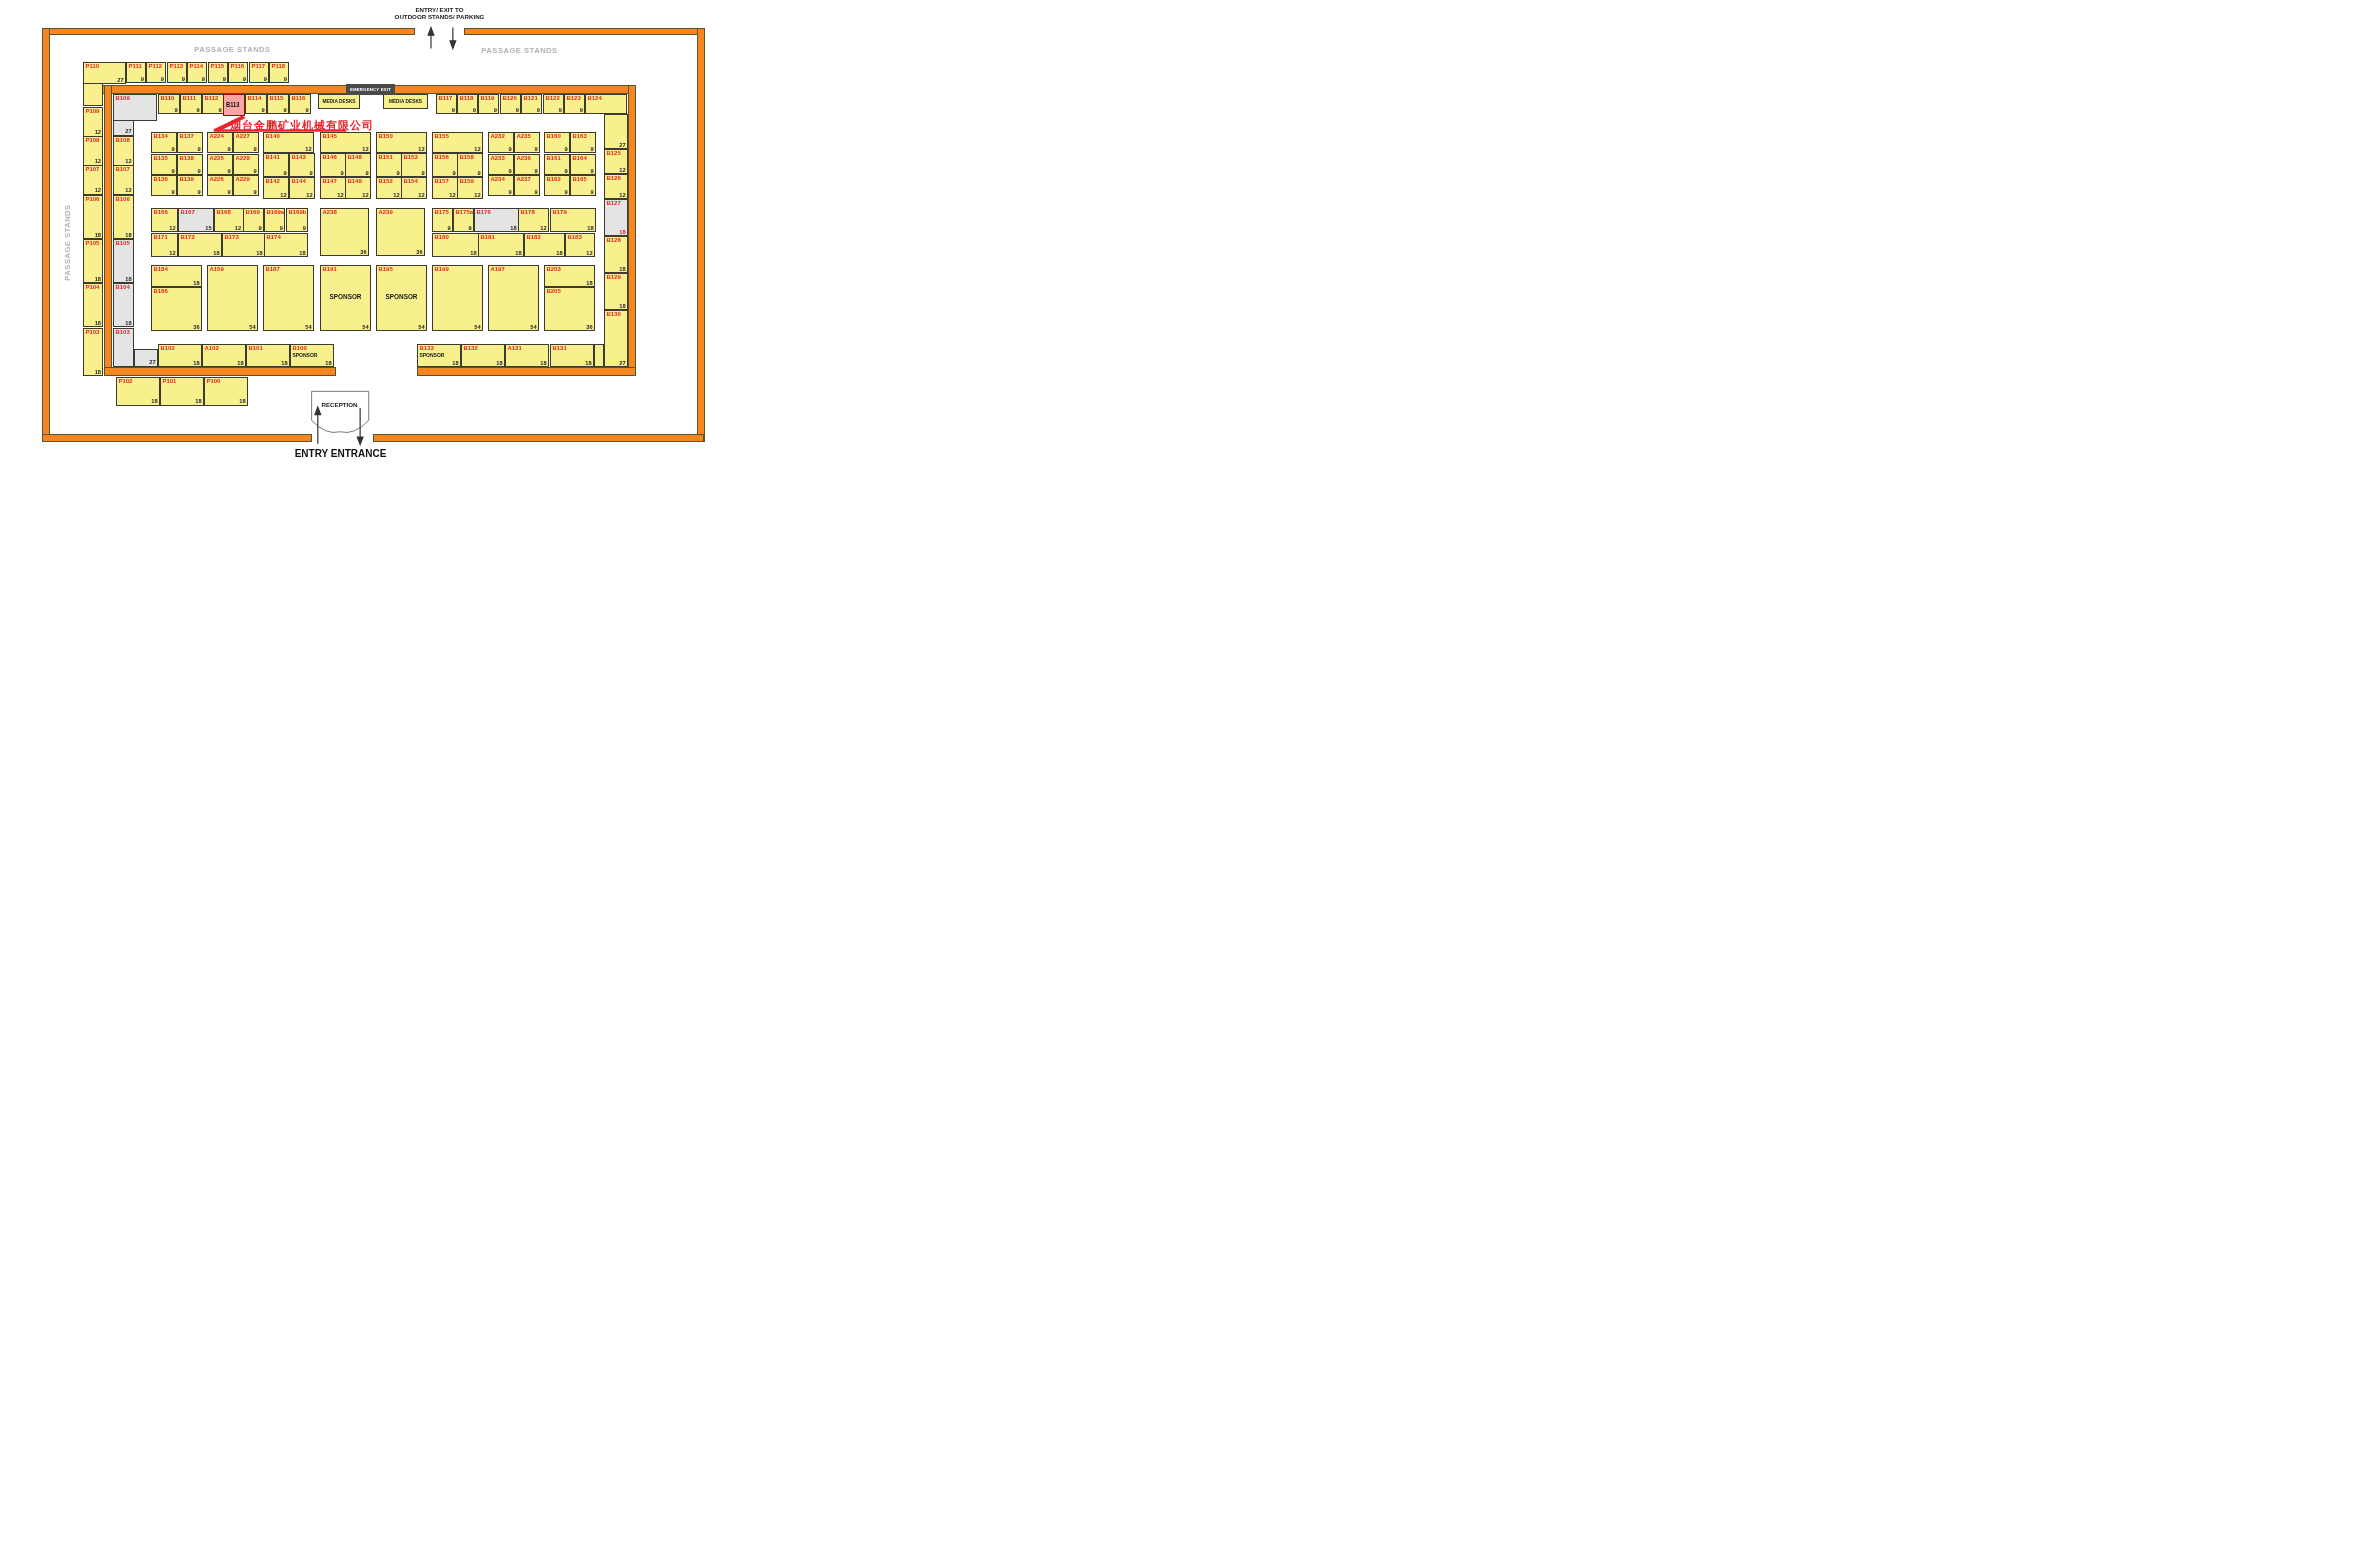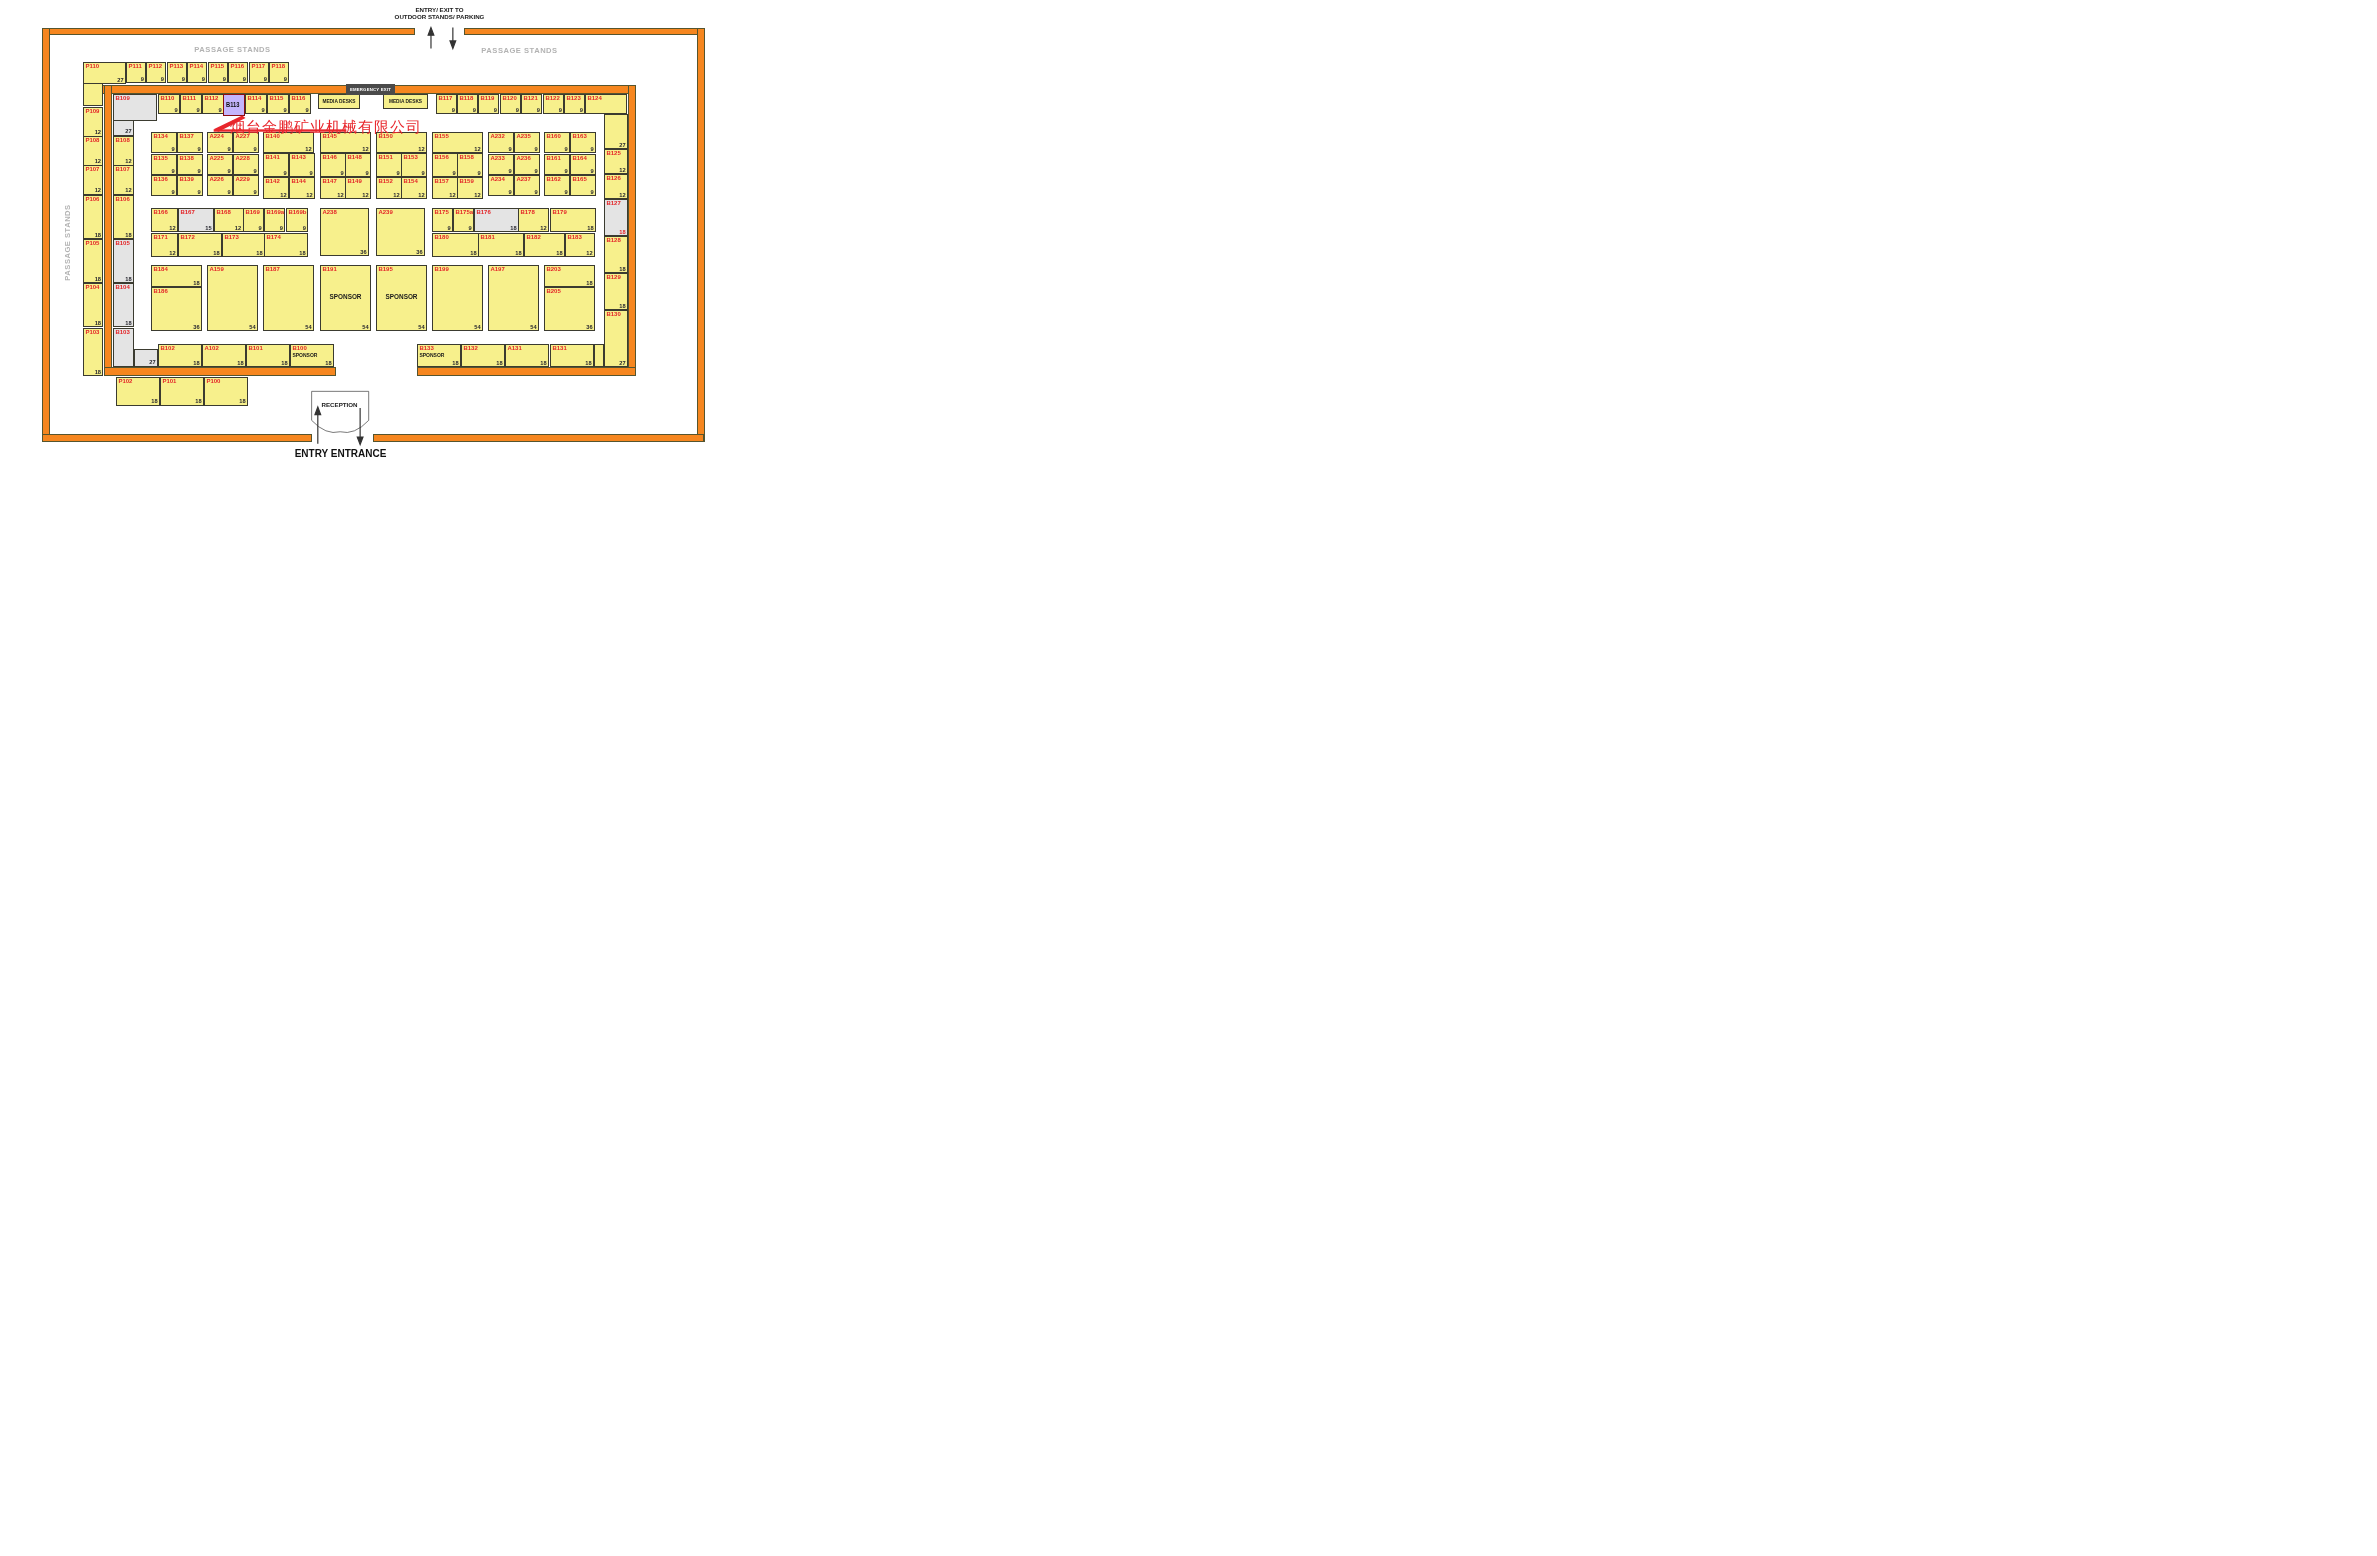--- a/index.html
+++ b/index.html
@@ -1,33 +1,33 @@
 <!DOCTYPE html>
 <html style="font-size:7.6px"><head>
 <meta charset="utf-8">
 <style>
   html,body{margin:0;padding:0;background:#fff;font-family:"Liberation Sans",sans-serif;}
   #stage{position:relative;width:735px;height:466px;background:#fff;overflow:hidden;}
   .wall{position:absolute;background:#F6861F;border:0.5px solid #55552F;box-sizing:border-box;}
   .booth{position:absolute;background:#F7F08C;border:0.6px solid #3B3B30;box-sizing:border-box;}
   .booth.gray{background:#E4E4E4;}
-  .booth.red{background:#c4b5fd;border-color:#8A0E12;}
+  .booth.red{background:#fca5a5;border-color:#8A0E12;}
   .blab{position:absolute;top:0px;left:1.4px;font-weight:bold;font-size:6px;color:#E42528;white-space:nowrap;line-height:1.15;}
   .blab.blk{color:#111;font-size:8px;top:4.8px;left:2.4px;transform:scaleX(.72);transform-origin:left top;}
   .bsize{position:absolute;bottom:0px;right:1.4px;font-weight:bold;font-size:5.7px;color:#26262E;line-height:1.1;}
   .bsize.sred{color:#E42528;}
   .bspon{position:absolute;top:42%;left:0;right:0;text-align:center;font-weight:bold;font-size:6.4px;color:#1A1A1A;}
   .bspon.sm{top:7.1px;left:1.4px;right:auto;text-align:left;font-size:5px;}
   .media{position:absolute;background:#F7F08C;border:0.6px solid #3B3B30;box-sizing:border-box;display:flex;align-items:center;justify-content:center;font-weight:bold;font-size:4.8px;color:#1A1A1A;}
   .exitbox{position:absolute;left:346px;top:84px;width:49px;height:10.5px;background:#4A4A4A;color:#fff;display:flex;align-items:center;justify-content:center;font-weight:bold;font-size:4.3px;letter-spacing:0.2px;z-index:5;}
   .passage{position:absolute;font-weight:bold;font-size:7.6px;color:#B3B3B3;letter-spacing:0.5px;text-align:center;width:95px;}
   .entrytxt{position:absolute;left:392px;top:5.7px;width:95px;text-align:center;font-weight:bold;font-size:6.2px;line-height:1.25;color:#222;}
   .maintxt{position:absolute;left:269px;top:448px;width:143px;text-align:center;font-weight:bold;font-size:10px;color:#111;z-index:7;}
   .rectxt{position:absolute;left:311px;top:401px;width:57px;text-align:center;font-weight:bold;font-size:6.2px;color:#222;z-index:7;}
-  .anno{position:absolute;left:230px;top:118px;font-weight:normal;font-size:15px;letter-spacing:1px;color:#E8262C;z-index:7;white-space:nowrap;text-align:right;}
+  .anno{position:absolute;left:230px;top:118px;font-weight:bold;font-size:11px;letter-spacing:1px;color:#E8262C;z-index:7;white-space:nowrap;text-align:right;}
   svg.overlay{position:absolute;left:0;top:0;z-index:6;pointer-events:none;}
 </style>
 </head>
 <body>
 
 <div id="stage">
 
   <div class="wall" style="left:42px;top:27.6px;width:373px;height:7.6px;"></div>
   <div class="wall" style="left:464px;top:27.6px;width:241px;height:7.6px;"></div>
   <div class="wall" style="left:42px;top:27.6px;width:7.6px;height:414px;"></div>

